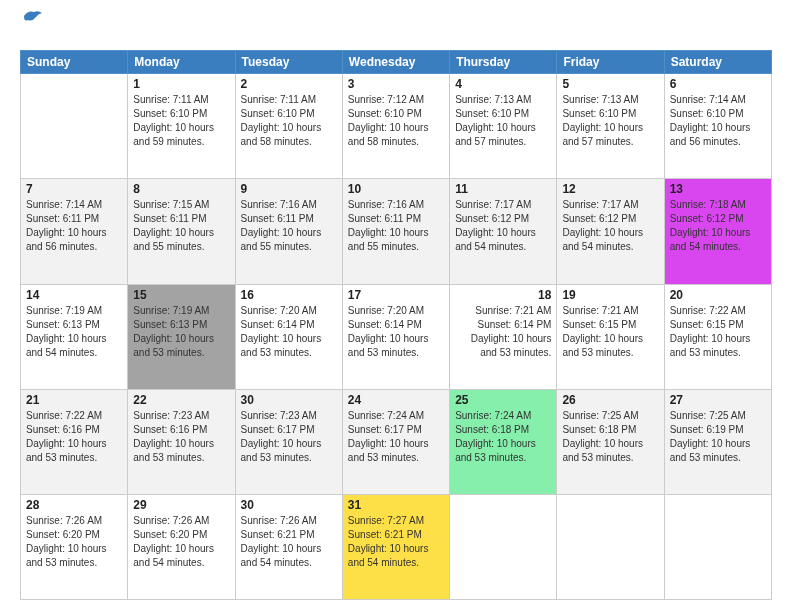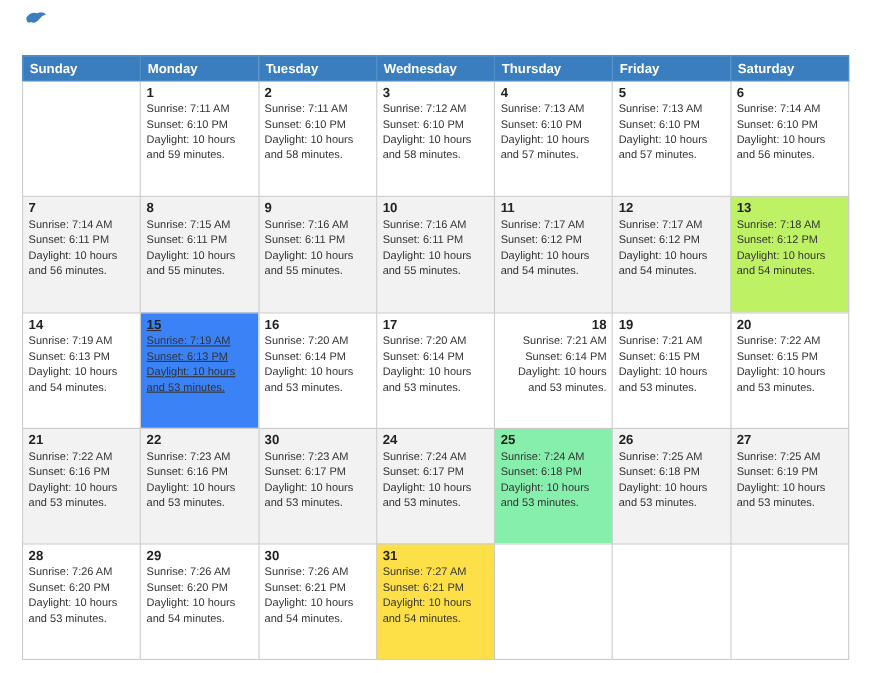--- a/index.html
+++ b/index.html
@@ -172,31 +172,31 @@
             <div class="cell-text">Sunrise: 7:16 AM<br>Sunset: 6:11 PM<br>Daylight: 10 hours<br>and 55 minutes.</div>
           </td>
           <td style="background: rgb(242, 242, 242);">
             <span class="day-num">11</span>
             <div class="cell-text">Sunrise: 7:17 AM<br>Sunset: 6:12 PM<br>Daylight: 10 hours<br>and 54 minutes.</div>
           </td>
           <td style="background: rgb(242, 242, 242);">
             <span class="day-num">12</span>
             <div class="cell-text">Sunrise: 7:17 AM<br>Sunset: 6:12 PM<br>Daylight: 10 hours<br>and 54 minutes.</div>
           </td>
-          <td style="background: #bef264; margin-left: 28px;">
+          <td style="background: #d946ef; margin-left: 28px;">
             <span class="day-num">13</span>
             <div class="cell-text">Sunrise: 7:18 AM<br>Sunset: 6:12 PM<br>Daylight: 10 hours<br>and 54 minutes.</div>
           </td>
         </tr>
         <tr>
           <td style="background: rgb(255, 255, 255);">
             <span class="day-num">14</span>
             <div class="cell-text">Sunrise: 7:19 AM<br>Sunset: 6:13 PM<br>Daylight: 10 hours<br>and 54 minutes.</div>
           </td>
-          <td style="background: #3b82f6; text-decoration: underline;">
+          <td style="background: #a3a3a3;">
             <span class="day-num">15</span>
             <div class="cell-text">Sunrise: 7:19 AM<br>Sunset: 6:13 PM<br>Daylight: 10 hours<br>and 53 minutes.</div>
           </td>
           <td style="background: rgb(255, 255, 255);">
             <span class="day-num">16</span>
             <div class="cell-text">Sunrise: 7:20 AM<br>Sunset: 6:14 PM<br>Daylight: 10 hours<br>and 53 minutes.</div>
           </td>
           <td style="background: rgb(255, 255, 255);">
             <span class="day-num">17</span>
             <div class="cell-text">Sunrise: 7:20 AM<br>Sunset: 6:14 PM<br>Daylight: 10 hours<br>and 53 minutes.</div>

